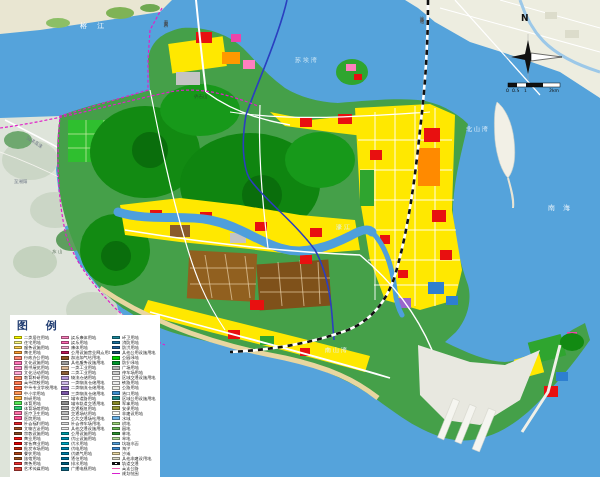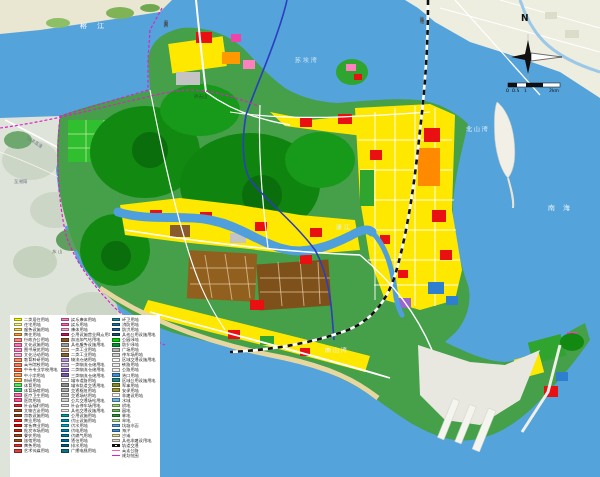--- a/index.html
+++ b/index.html
@@ -235,20 +235,21 @@
   <div class="north-label">N</div>
 
   <div id="scale-ticks">
       <span class="scale-tick" style="left: 506px; top: 88px;">0</span>
       <span class="scale-tick" style="left: 512px; top: 88px;">0.5</span>
       <span class="scale-tick" style="left: 524px; top: 88px;">1</span>
       <span class="scale-tick" style="left: 549px; top: 88px;">2km</span>
     </div>
 
   <div class="legend">
+    <div class="legend-title">图 例</div>
     <div class="legend-cols" id="legend-cols">
         <div class="legend-col c1">
           <div class="legend-row">
             <span class="sw" style="background: rgb(255, 255, 0);"></span>
             <span class="lt">二类居住用地</span>
           </div>
           <div class="legend-row">
             <span class="sw" style="background: rgb(255, 250, 128);"></span>
             <span class="lt">住宅用地</span>
           </div>

